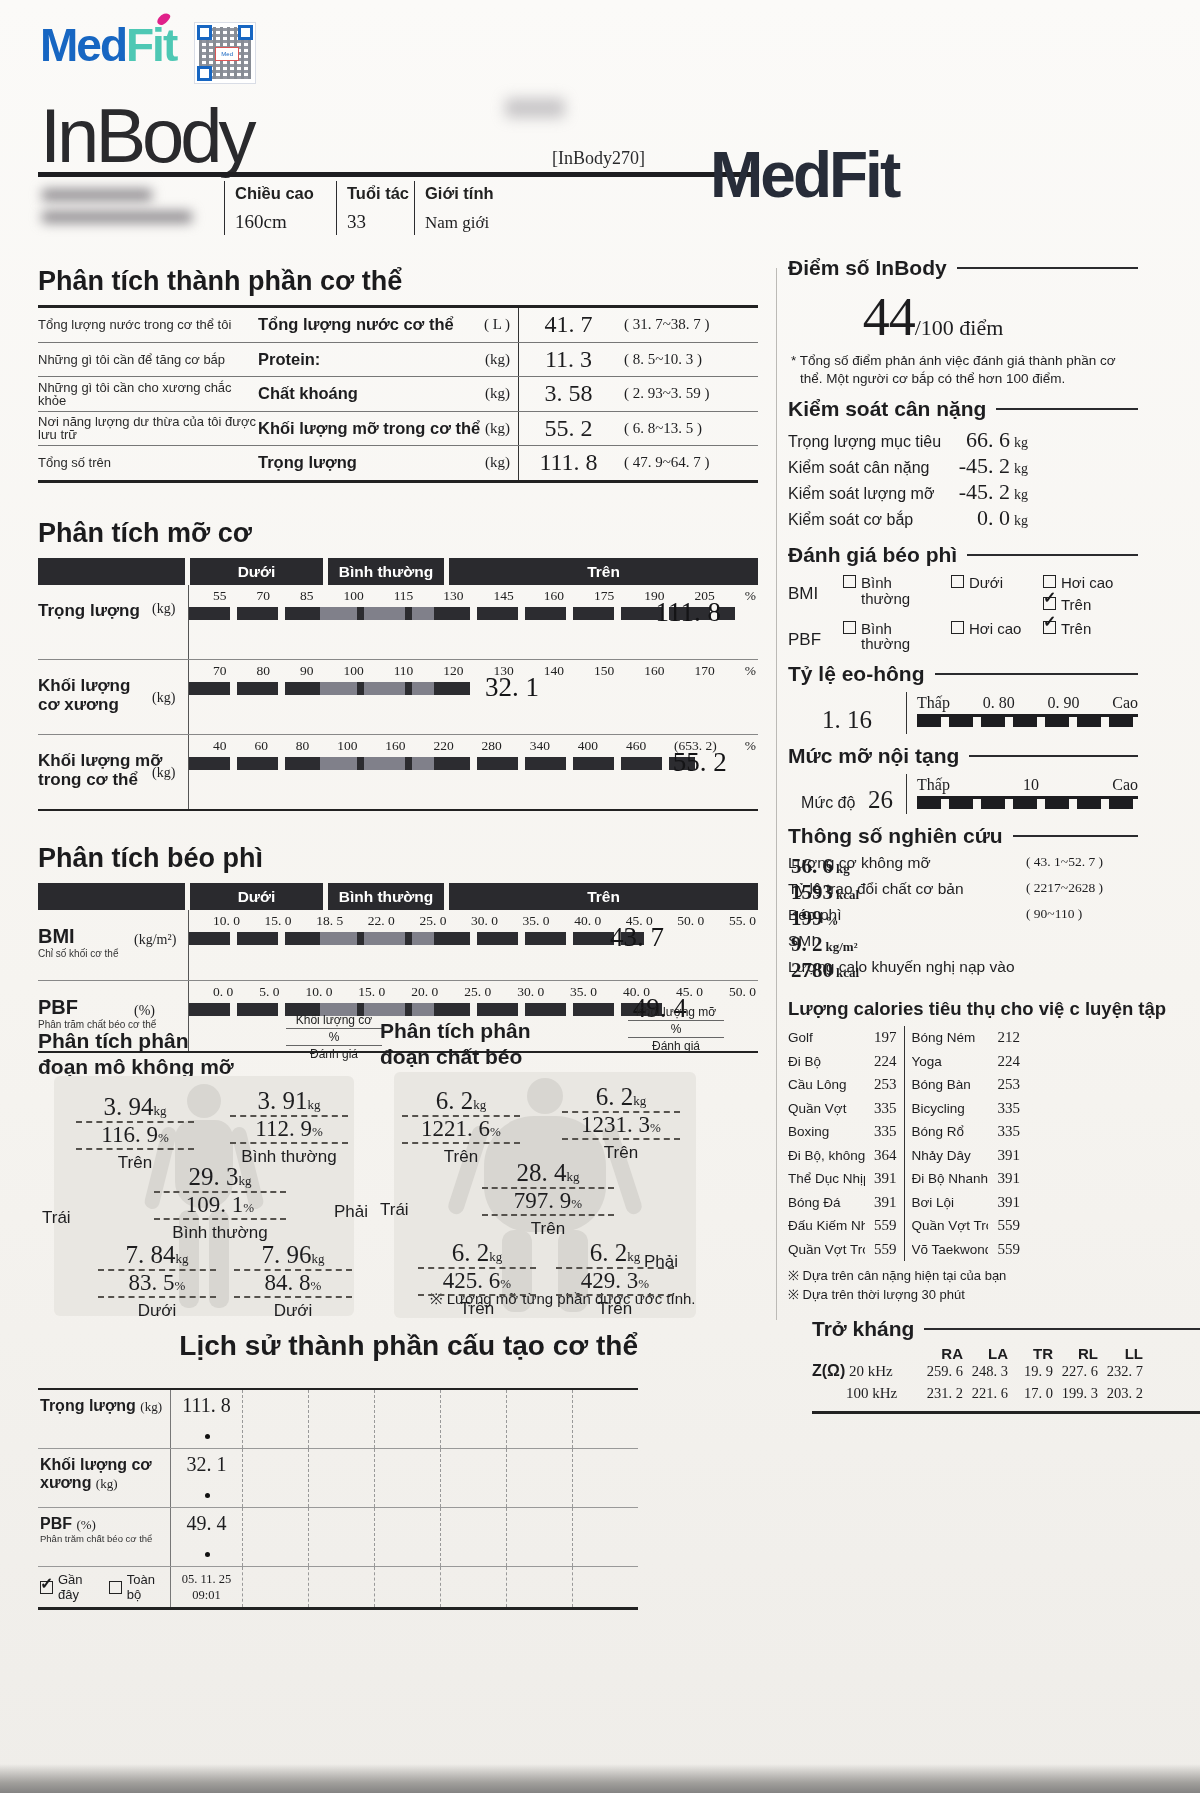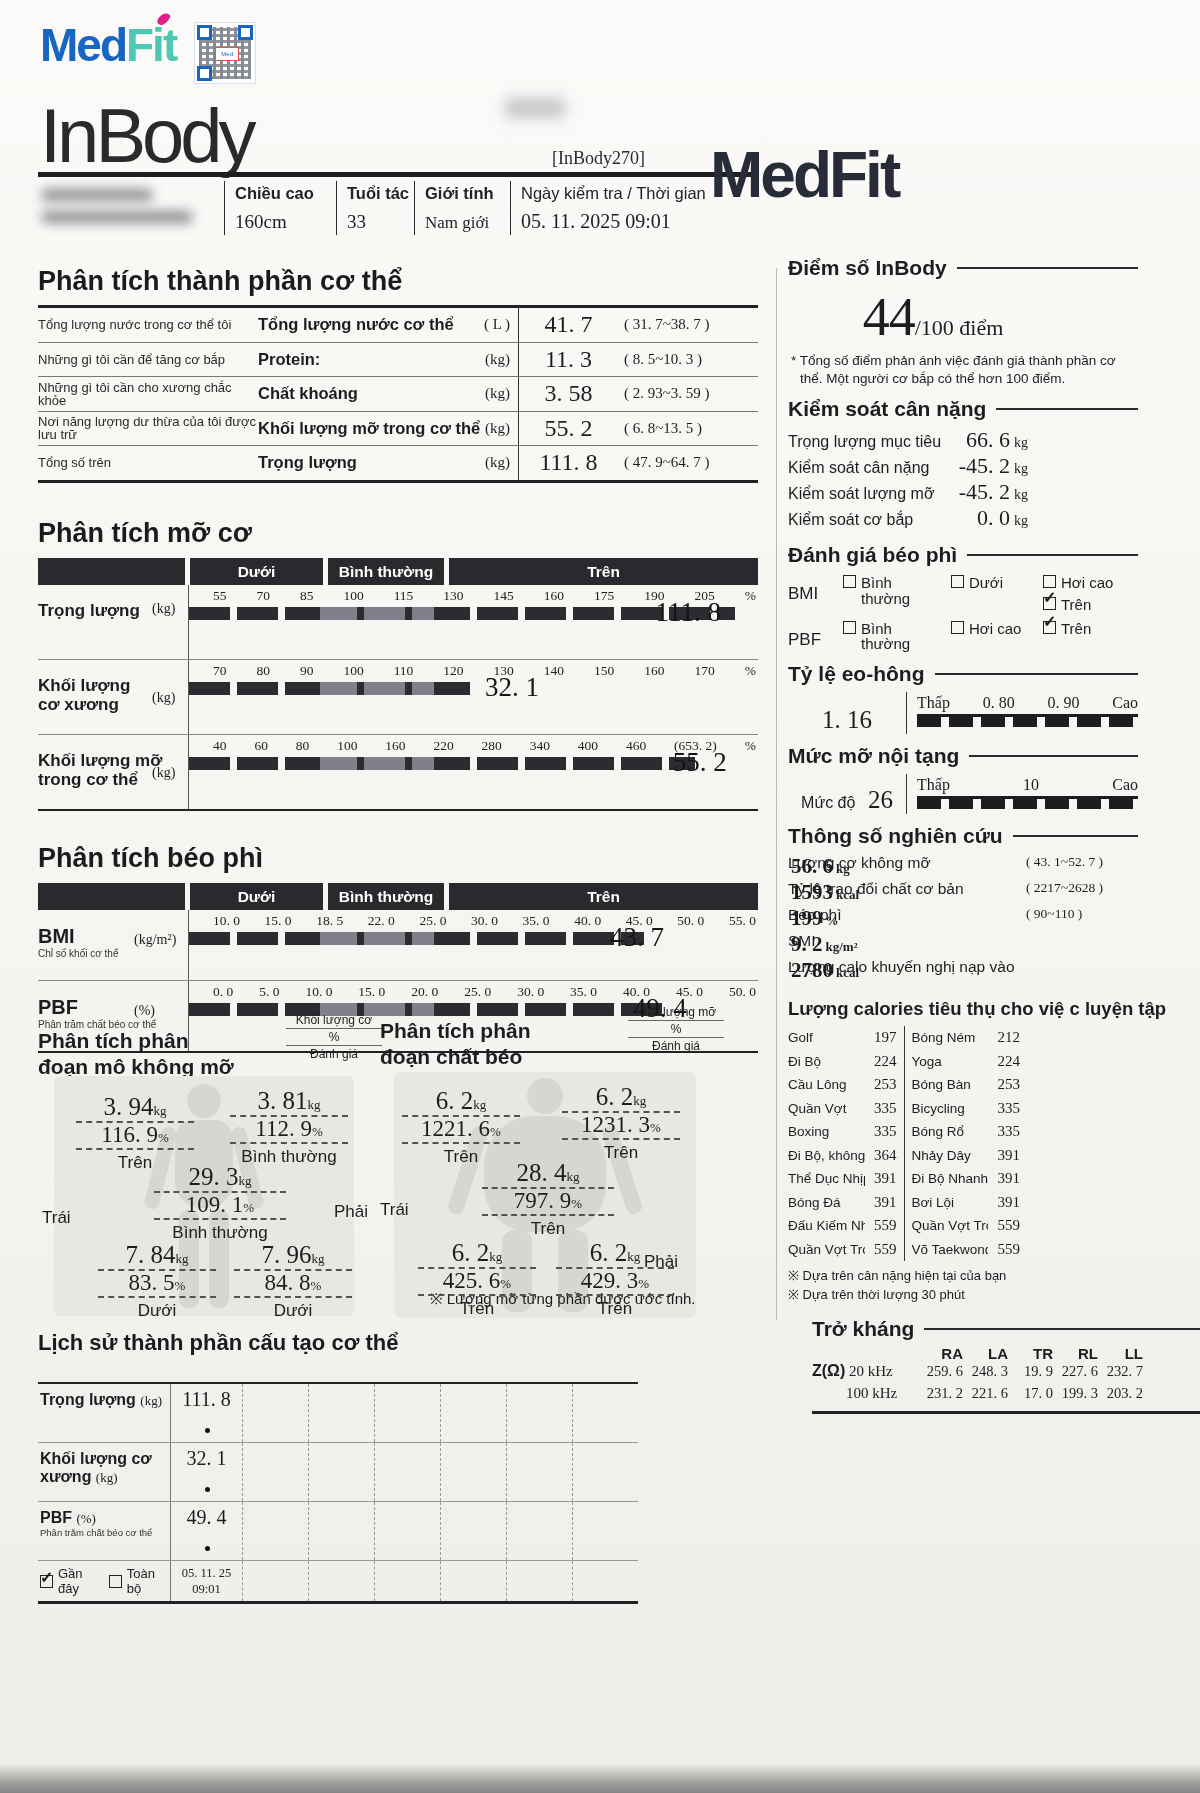--- a/index.html
+++ b/index.html
@@ -200,24 +200,20 @@
       <span class="hdr-val ser">160cm</span>
     </div>
     <div class="hdr-cell" style="width:78px;">
       <span class="hdr-lab">Tuổi tác</span>
       <span class="hdr-val ser">33</span>
     </div>
     <div class="hdr-cell" style="width:96px;">
       <span class="hdr-lab">Giới tính</span>
       <span class="hdr-val ser" style="font-size:17px;">Nam giới</span>
     </div>
-    <div class="hdr-cell" style="flex:1;">
-      <span class="hdr-lab" style="font-weight:normal;">Ngày kiểm tra / Thời gian</span>
-      <span class="hdr-val ser" style="font-size:20px;">05. 11. 2025  09:01</span>
-    </div>
   </div>
 
   <div class="sec-comp">
     <div class="sec-title">Phân tích thành phần cơ thể</div>
     <div class="comp-table">
       <div class="comp-row">
         <span class="cc-desc">Tổng lượng nước trong cơ thể tôi</span>
         <span class="cc-name">Tổng lượng nước cơ thể</span>
         <span class="cc-unit ser">( L )</span>
         <span class="cc-val ser">41. 7</span>
@@ -448,21 +444,21 @@
       <div class="fig-part" style="left:108px;top:158px;width:30px;height:82px;border-radius:12px;"></div>
       <div class="fig-part" style="left:164px;top:158px;width:30px;height:82px;border-radius:12px;"></div>
     </div>
 
     <div class="sv" style="left:38px;top:82px;">
       <div class="ln v1 ser"><span>3. 94</span><span class="un">kg</span></div>
       <div class="ln v2 ser"><span>116. 9</span><span class="un">%</span></div>
       <div class="rate">Trên</div>
     </div>
     <div class="sv" style="left:192px;top:76px;">
-      <div class="ln v1 ser"><span>3. 81</span><span class="un">kg</span></div>
+      <div class="ln v1 ser"><span>3. 91</span><span class="un">kg</span></div>
       <div class="ln v2 ser"><span>112. 9</span><span class="un">%</span></div>
       <div class="rate">Bình thường</div>
     </div>
     <div class="sv wide" style="left:116px;top:152px;">
       <div class="ln v1 ser"><span>29. 3</span><span class="un">kg</span></div>
       <div class="ln v2 ser"><span>109. 1</span><span class="un">%</span></div>
       <div class="rate">Bình thường</div>
     </div>
     <div class="sv" style="left:60px;top:230px;">
       <div class="ln v1 ser"><span>7. 84</span><span class="un">kg</span></div>
@@ -501,21 +497,21 @@
       <div class="ln v1 ser"><span>6. 2</span><span class="un">kg</span></div>
       <div class="ln v2 ser"><span>429. 3</span><span class="un">%</span></div>
       <div class="rate">Trên</div>
     </div>
     <span class="side-lab" style="left:342px;top:188px;">Trái</span>
     <span class="side-lab" style="left:606px;top:240px;">Phải</span>
     <div class="seg-note" style="left:392px;top:276px;">※ Lượng mỡ từng phần được ước tính.</div>
   </div>
 
   <div class="sec-his">
-    <div class="sec-title" style="font-size:22px;">Lịch sử thành phần cấu tạo cơ thể</div>
+    <div class="sec-title" style="font-size:28px;text-align:right;">Lịch sử thành phần cấu tạo cơ thể</div>
     <div class="his-table">
       <div class="his-row">
         <div class="hlabel"><span>Trọng lượng</span> <span class="hunit ser">(kg)</span></div>
         <div class="hval">
           <span class="hv ser">111. 8</span>
             <span class="hdot"></span>
         </div>
         <div class="hcells">
           <span class="hcell"></span>
             <span class="hcell"></span>

